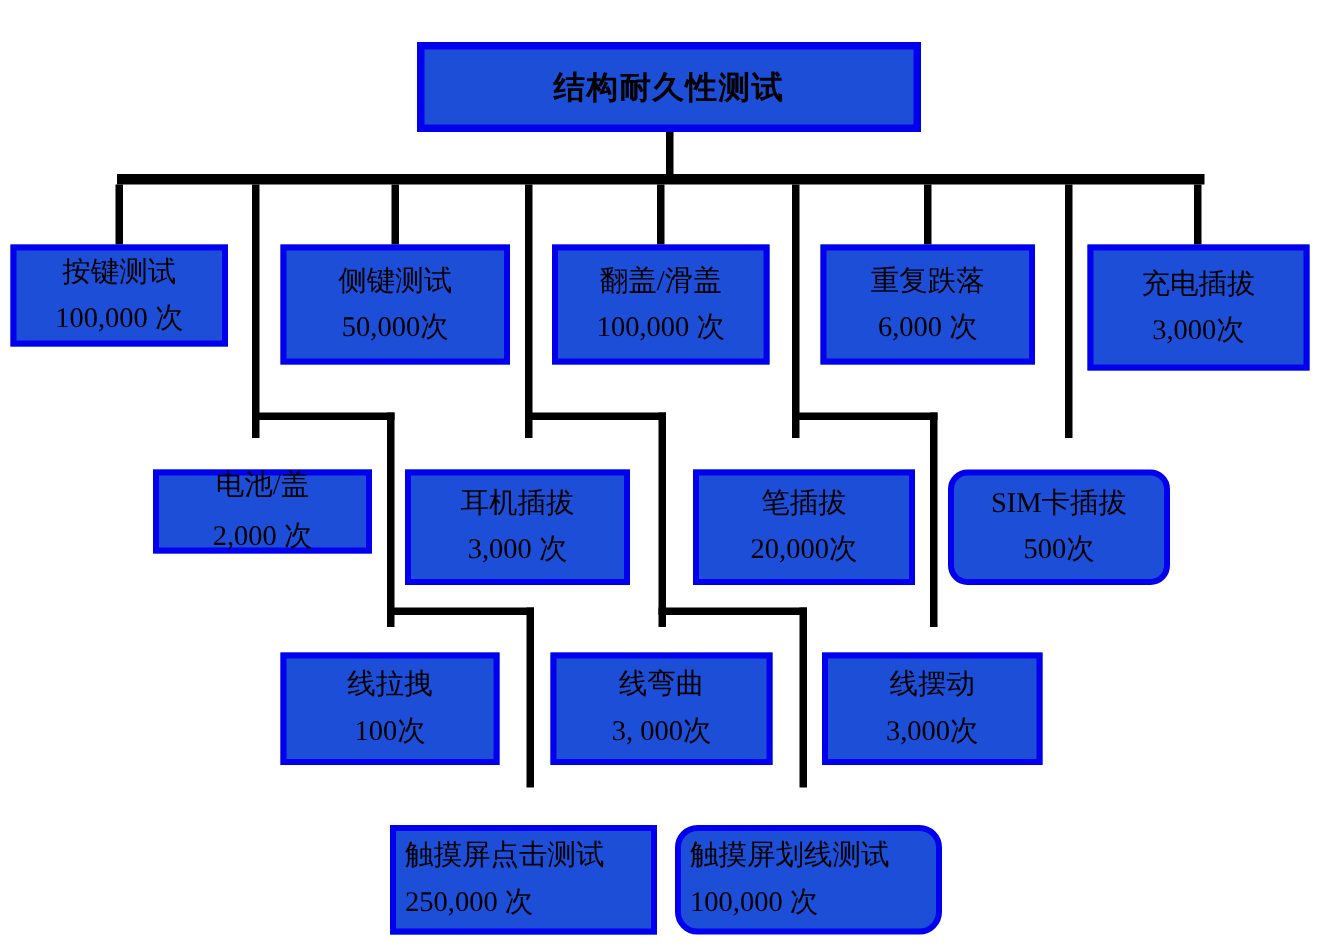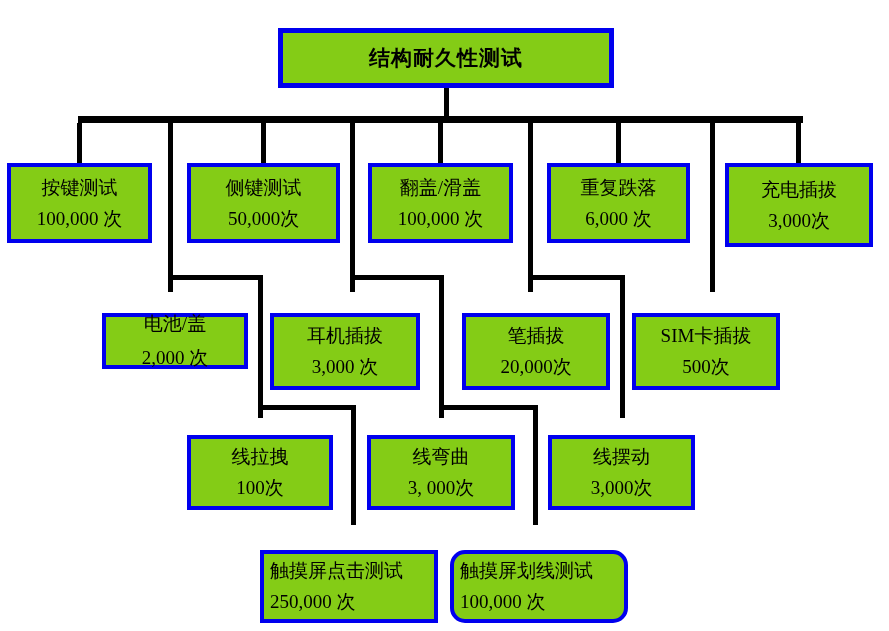--- a/index.html
+++ b/index.html
@@ -8,21 +8,21 @@
     width:889px;height:631px;
     background:#ffffff;
     font-family:"Liberation Serif","DejaVu Serif",serif;
     color:#000;
     overflow:hidden;
   }
   .node{
     position:absolute;
     box-sizing:border-box;
     border:4px solid #0000EE;
-    background:#84cc16;
+    background:#1d4ed8;
     display:flex;
     flex-direction:column;
     align-items:center;
     justify-content:center;
     row-gap:9px;
     font-size:19px;
     line-height:22px;
     text-align:center;
     z-index:2;
   }
@@ -74,21 +74,21 @@
   <div class="conn" style="left:258px;top:405px;width:98px;height:5px;"></div>
   <div class="conn" style="left:439px;top:405px;width:99px;height:5px;"></div>
 
   <div class="conn" style="left:351px;top:405px;width:5px;height:120px;"></div>
   <div class="conn" style="left:533px;top:405px;width:5px;height:120px;"></div>
 
   <div class="node root" style="left:278px;top:28px;width:336px;height:60px;">
     <span class="lbl">结构耐久性测试</span>
   </div>
 
-  <div class="node" style="left:7px;top:163px;width:145px;height:80px;">
+  <div class="node" style="left:7px;top:163px;width:145px;height:68px;">
     <span class="lbl">按键测试</span>
     <span class="lbl">100,000 次</span>
   </div>
   <div class="node" style="left:187px;top:163px;width:153px;height:80px;">
     <span class="lbl">侧键测试</span>
     <span class="lbl">50,000次</span>
   </div>
   <div class="node" style="left:368px;top:163px;width:145px;height:80px;">
     <span class="lbl">翻盖/滑盖</span>
     <span class="lbl">100,000 次</span>
@@ -107,21 +107,21 @@
     <span class="lbl">2,000 次</span>
   </div>
   <div class="node" style="left:270px;top:313px;width:150px;height:77px;">
     <span class="lbl">耳机插拔</span>
     <span class="lbl">3,000 次</span>
   </div>
   <div class="node" style="left:462px;top:313px;width:148px;height:77px;">
     <span class="lbl">笔插拔</span>
     <span class="lbl">20,000次</span>
   </div>
-  <div class="node" style="left:632px;top:313px;width:148px;height:77px;">
+  <div class="node" style="left:632px;top:313px;width:148px;height:77px;border-radius:13px;">
     <span class="lbl">SIM卡插拔</span>
     <span class="lbl">500次</span>
   </div>
 
   <div class="node" style="left:187px;top:435px;width:146px;height:75px;">
     <span class="lbl">线拉拽</span>
     <span class="lbl">100次</span>
   </div>
   <div class="node" style="left:367px;top:435px;width:148px;height:75px;">
     <span class="lbl">线弯曲</span>

